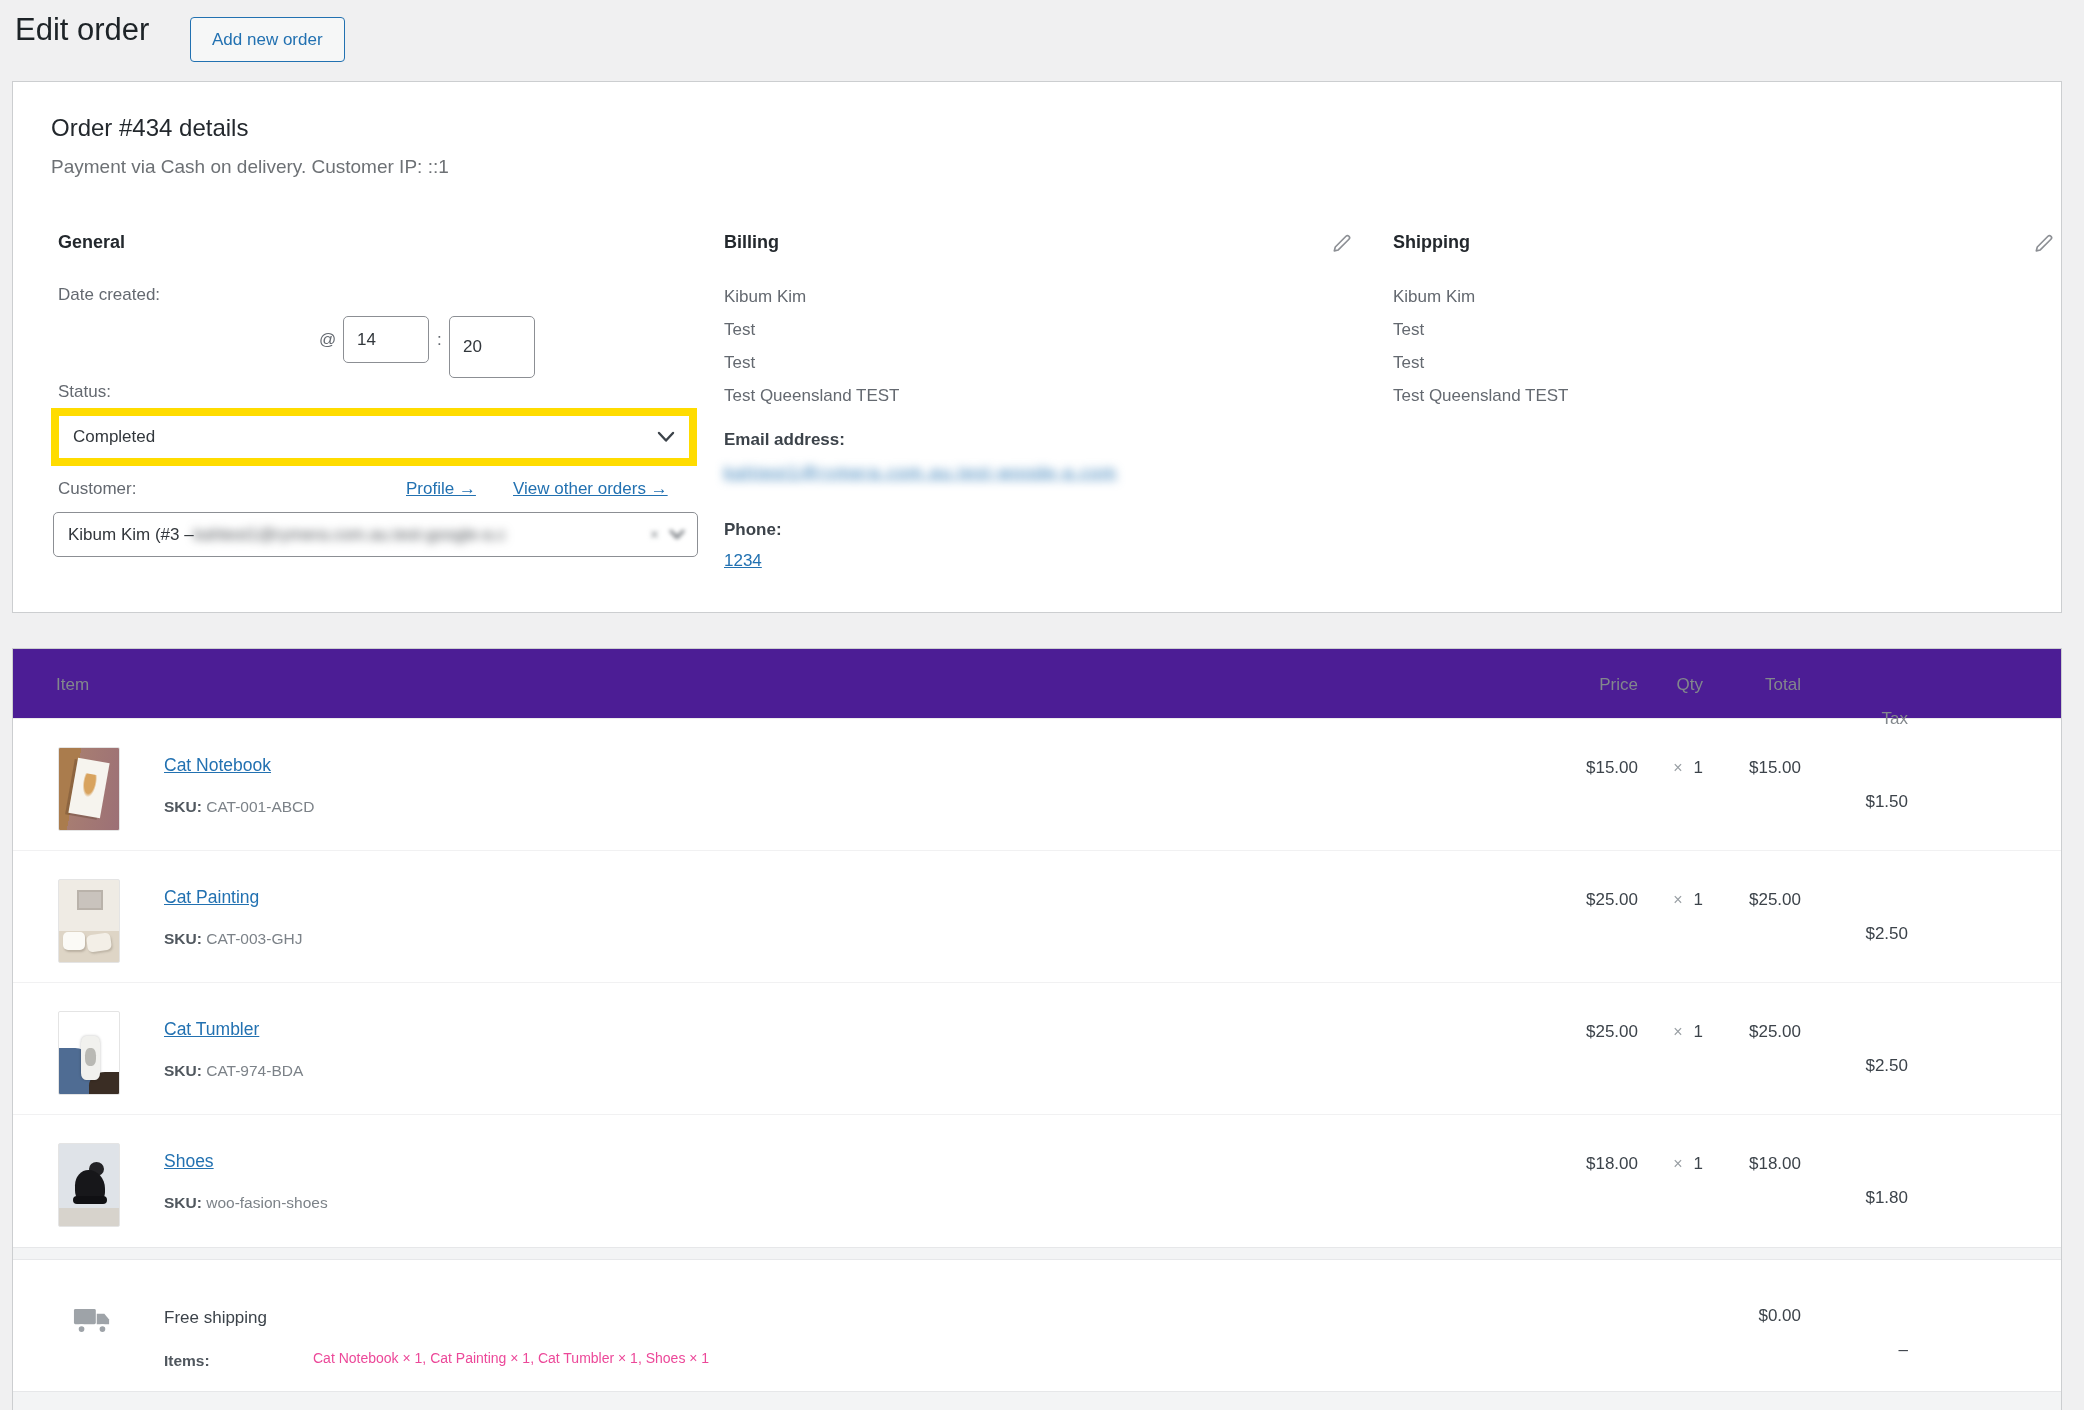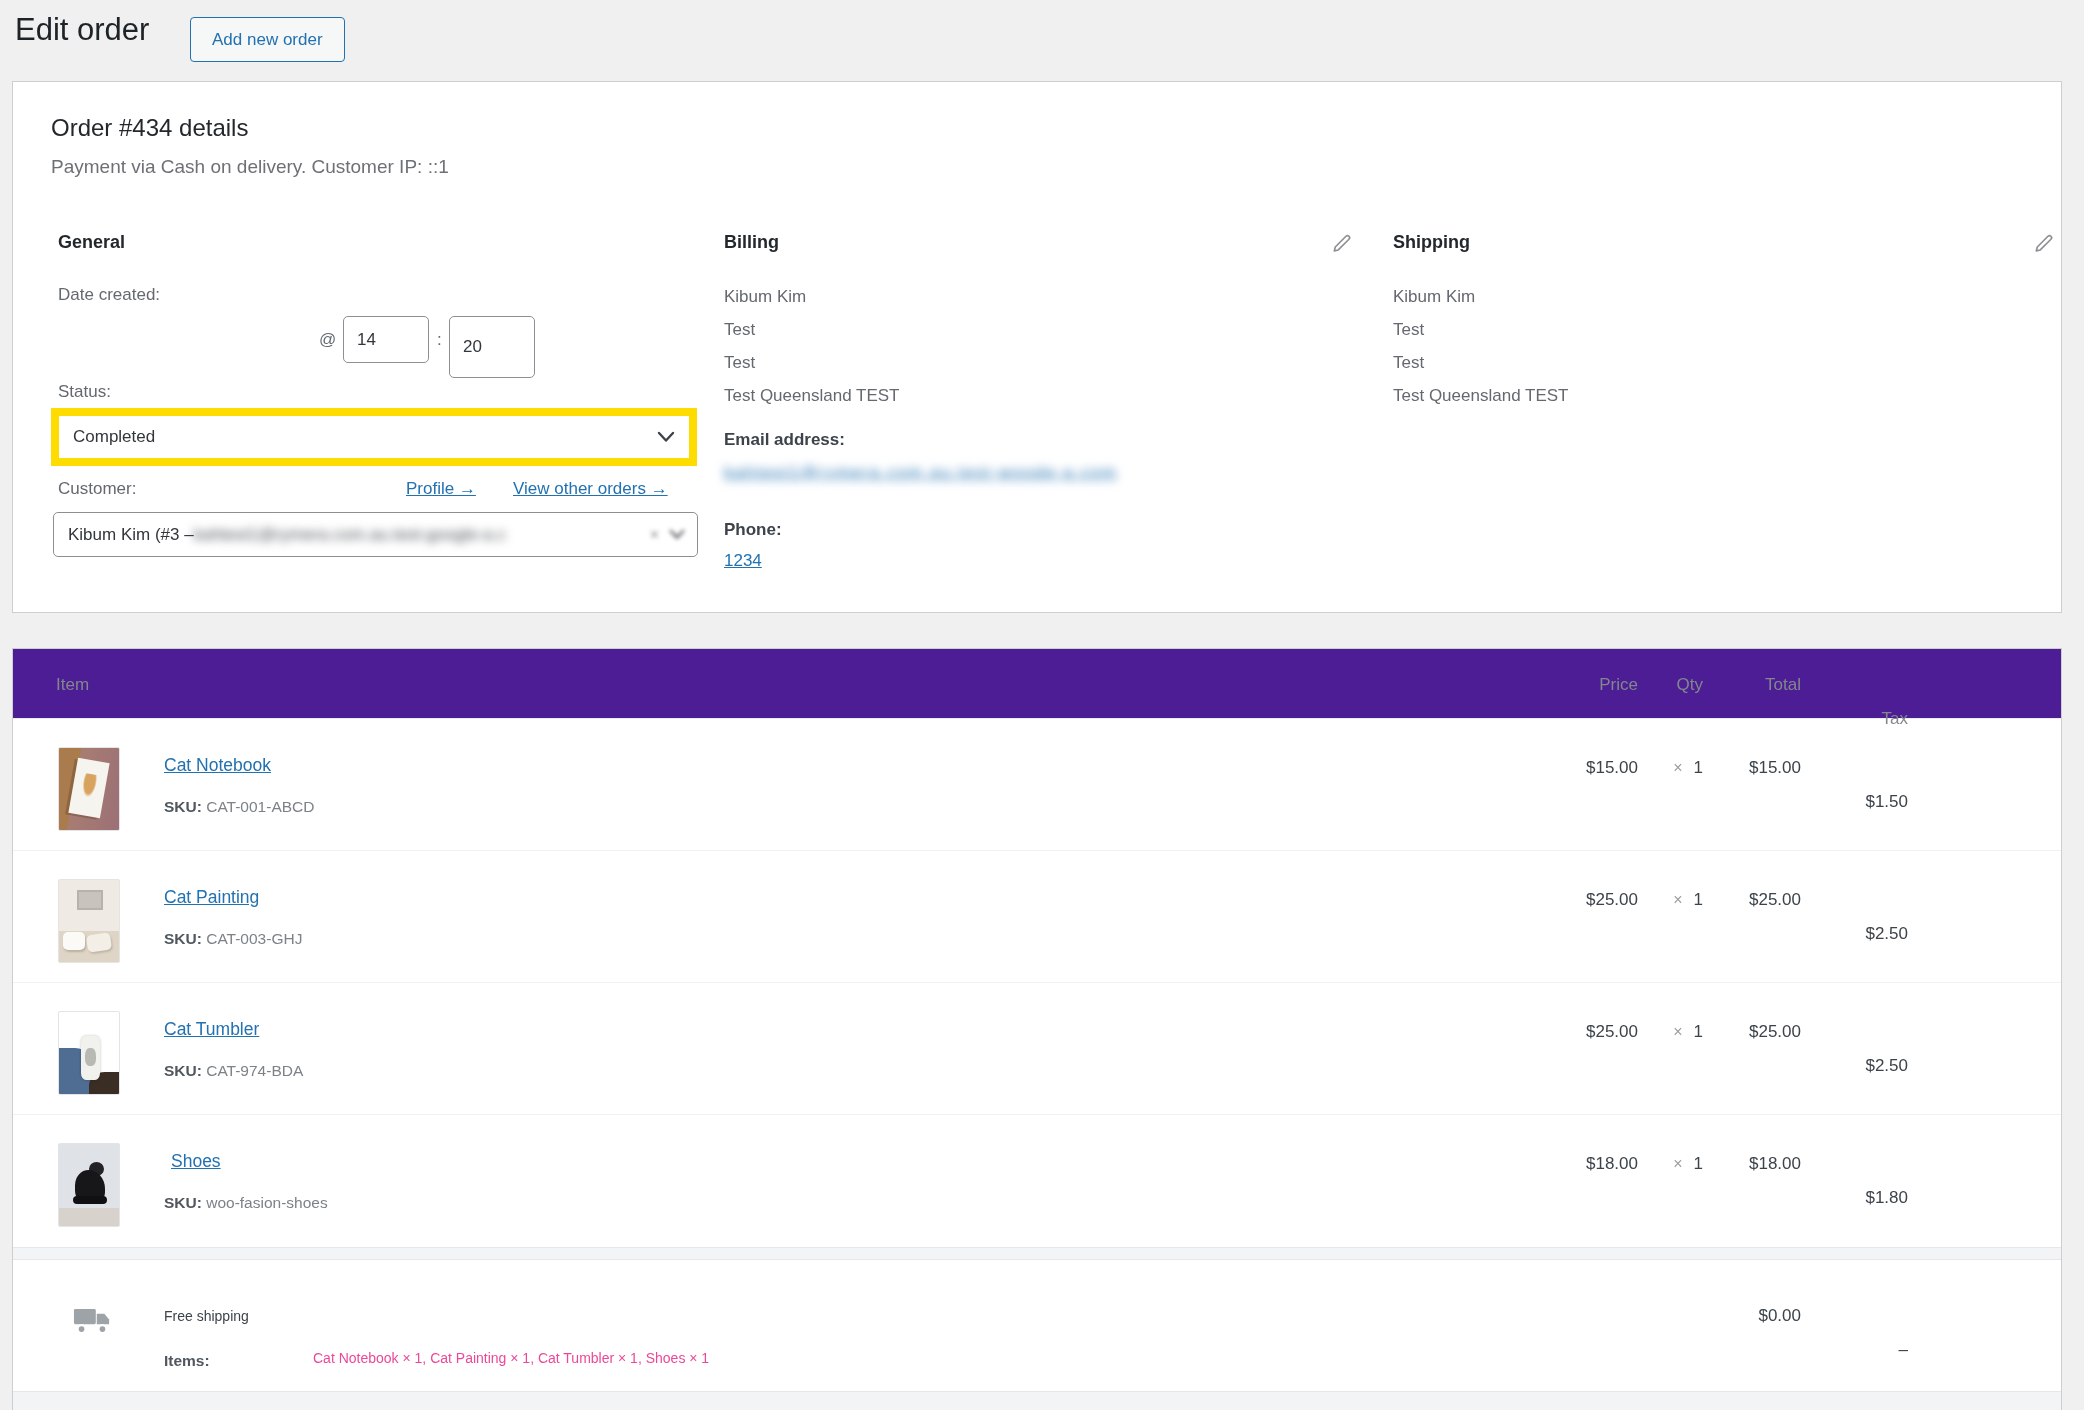--- a/index.html
+++ b/index.html
@@ -78,21 +78,21 @@
   .row { left:0; width:100%; height:132px; border-bottom:1px solid #f1f1f2; }
   .row.last { border-bottom:none; }
   .item-link { font-size:17.5px; }
   .sku-line { font-size:15.5px; color:#7c8288; }
   .sku-line b { color:#50575e; }
   .times { color:#9aa0a5; margin-right:11px; font-size:16px; }
 
   .divider-band { left:0; width:100%; height:13px; background:#f3f4f5; border-top:1px solid #e6e7e9; border-bottom:1px solid #e6e7e9; }
   .bottom-band { left:0; top:742px; width:100%; height:20px; background:#f3f4f5; border-top:1px solid #e6e7e9; }
 
-  .ship-name { font-size:14px; color:#3c434a; }
+  .ship-name { font-size:17px; color:#3c434a; }
   .ship-items-label { font-size:15.5px; font-weight:700; color:#50575e; }
   .ship-items-value { font-size:14px; color:#ec4899; }
 
   
   .thumb { left:45px; width:62px; height:84px; border:1px solid #e4e4e4; border-radius:2px; overflow:hidden; background:#fff; }
   .thumb > div { position:absolute; }
 
   .t-notebook { background:linear-gradient(100deg,#aa7c4d 0%,#aa7c4d 30%,#a77d72 30%,#9c7076 100%); }
   .t-notebook .book { left:14px; top:12px; width:32px; height:56px; background:#f6f4ee; transform:rotate(10deg); box-shadow:-3px 2px 0 rgba(90,60,40,.35); }
   .t-notebook .cat { left:22px; top:26px; width:16px; height:26px; background:radial-gradient(ellipse at 50% 30%,#d8a35e 0 45%,#f6f4ee 60%); transform:rotate(10deg); }
@@ -240,21 +240,21 @@
     <div class="abs cell-r col-total" style="top:39px;">$25.00</div>
     <div class="abs cell-r col-tax" style="top:39px;">$2.50</div>
   </div>
 
   <div class="abs row last" style="top:466px;">
     <div class="abs thumb t-shoes" style="top:28px;">
         <div class="head"></div>
         <div class="figure"></div>
         <div class="leg"></div>
       </div>
-    <a class="abs link item-link" style="left:158px; top:36px;">Shoes</a>
+    <a class="abs link item-link" style="left:151px; top:36px;">Shoes</a>
     <div class="abs sku-line" style="left:151px; top:79px;"><b>SKU:</b> <span>woo-fasion-shoes</span></div>
     <div class="abs cell-r col-price" style="top:39px;">$18.00</div>
     <div class="abs cell-r col-qty" style="top:39px;"><span class="times">×</span><span>1</span></div>
     <div class="abs cell-r col-total" style="top:39px;">$18.00</div>
     <div class="abs cell-r col-tax" style="top:39px;">$1.80</div>
   </div>
 
   <div class="abs divider-band" style="top:598px;"></div>
 
   <div class="abs" style="left:0; top:611px; width:100%; height:131px;">

